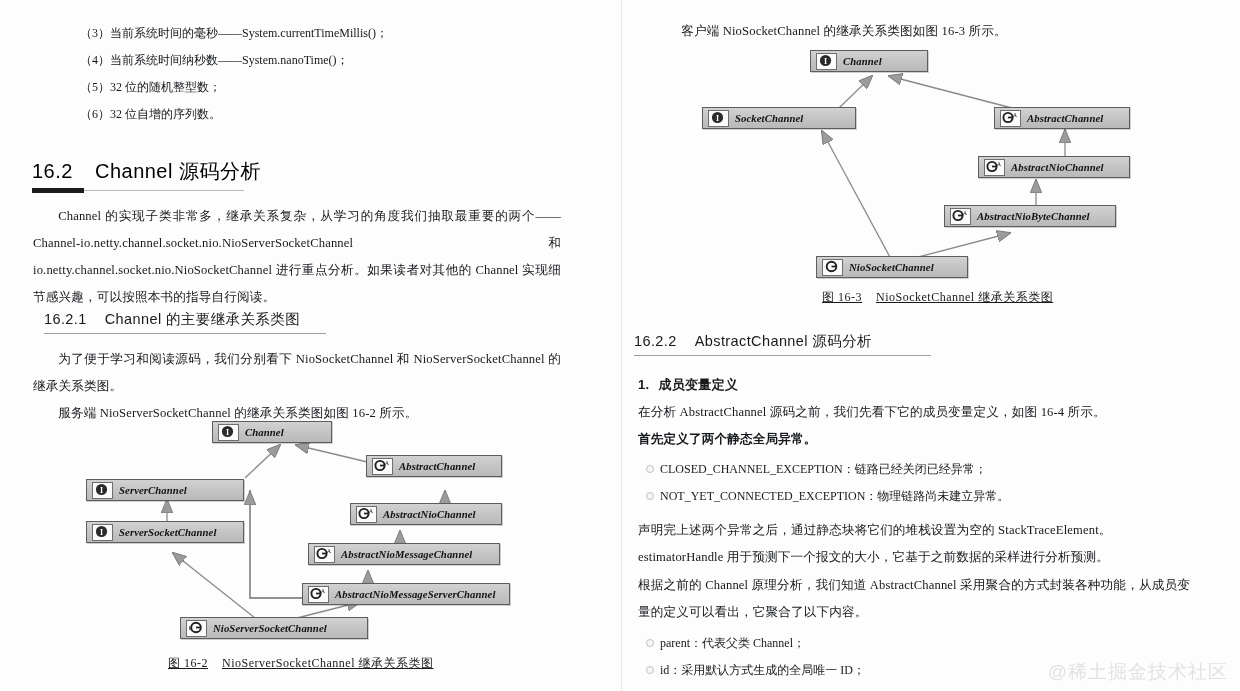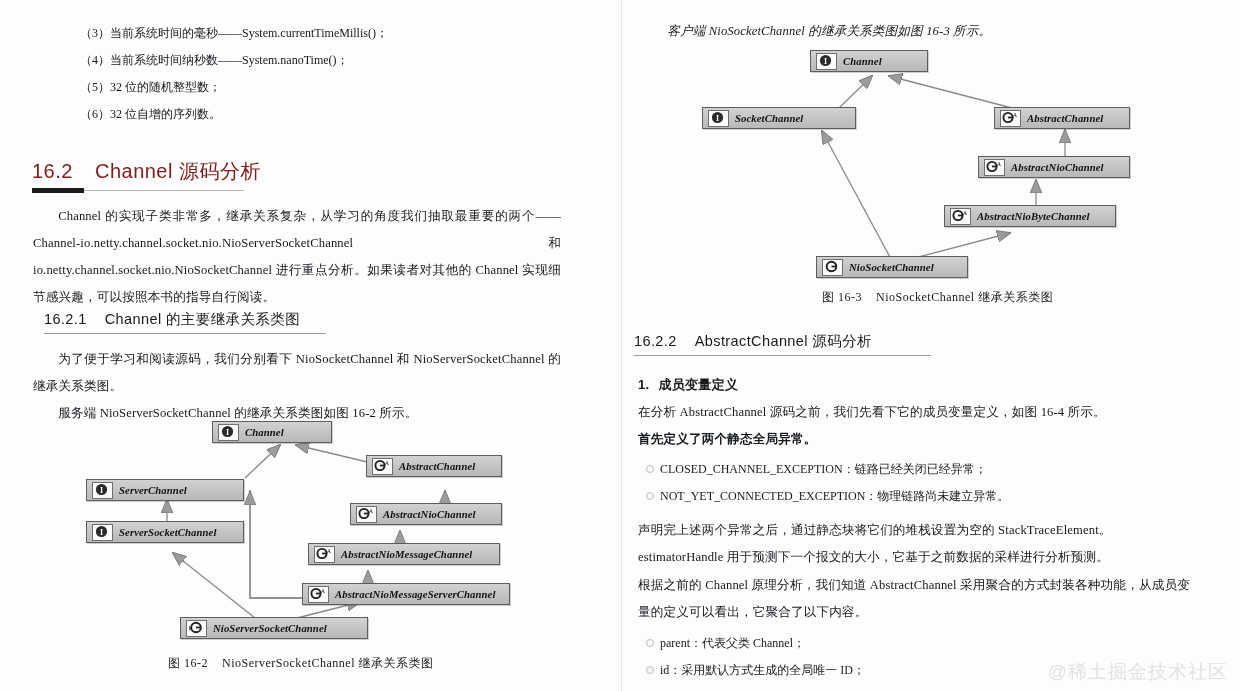--- a/index.html
+++ b/index.html
@@ -51,21 +51,21 @@
     line-height: 27px;
     color: #15181c;
     margin-left: 40px;
   }
 
   
   .h2 {
     font-family: "Liberation Sans", "DejaVu Sans", sans-serif;
     font-size: 20px;
     font-weight: 500;
-    color: #7f1d1d;
+    color: #000000;
     letter-spacing: 0.5px;
     position: relative;
     display: block;
   }
   .h2 .num { margin-right: 22px; }
   .h2-rule {
     position: relative;
     height: 5px;
     margin-top: 3px;
   }
@@ -157,20 +157,21 @@
     white-space: nowrap;
     letter-spacing: 0.1px;
   }
   .node.concrete .nm { }
   .fig-cap {
     position: absolute;
     font-size: 12px;
     color: #1a1a1a;
     white-space: nowrap;
     letter-spacing: 0.5px;
+    text-decoration: underline;
   }
   .fig-cap .sp { display: inline-block; width: 14px; }
 
   
   .watermark {
     position: absolute;
     right: 12px;
     bottom: 6px;
     font-family: "Liberation Sans", "DejaVu Sans", sans-serif;
     font-size: 19px;
@@ -335,21 +336,21 @@
     </div>
 
     <div class="fig-cap" style="left:168px; top:655px;">
       <span>图 16-2</span><span class="sp"></span><span>NioServerSocketChannel 继承关系类图</span>
     </div>
 
   </div>
 
   <div class="col col-right">
 
-    <div class="p indent" style="position:absolute; left:20px; top:18px; width:540px;font-style:italic;">客户端 NioSocketChannel 的继承关系类图如图 16-3 所示。</div>
+    <div class="p indent" style="position:absolute; left:34px; top:18px; width:540px;">客户端 NioSocketChannel 的继承关系类图如图 16-3 所示。</div>
 
     <div class="diagram" style="position:absolute; left:72px; top:48px; width:490px; height:230px;">
 
       <svg width="490" height="230">
         <defs>
           <marker id="ah3" markerWidth="11" markerHeight="9" refX="10" refY="4.5" orient="auto">
             <polygon points="0,0 11,4.5 0,9" fill="#9b9b9b" stroke="#6d6d6d" stroke-width="0.6"></polygon>
           </marker>
         </defs>
 

